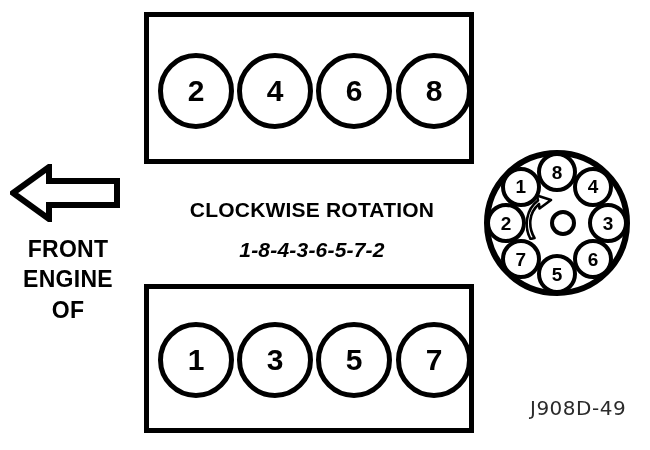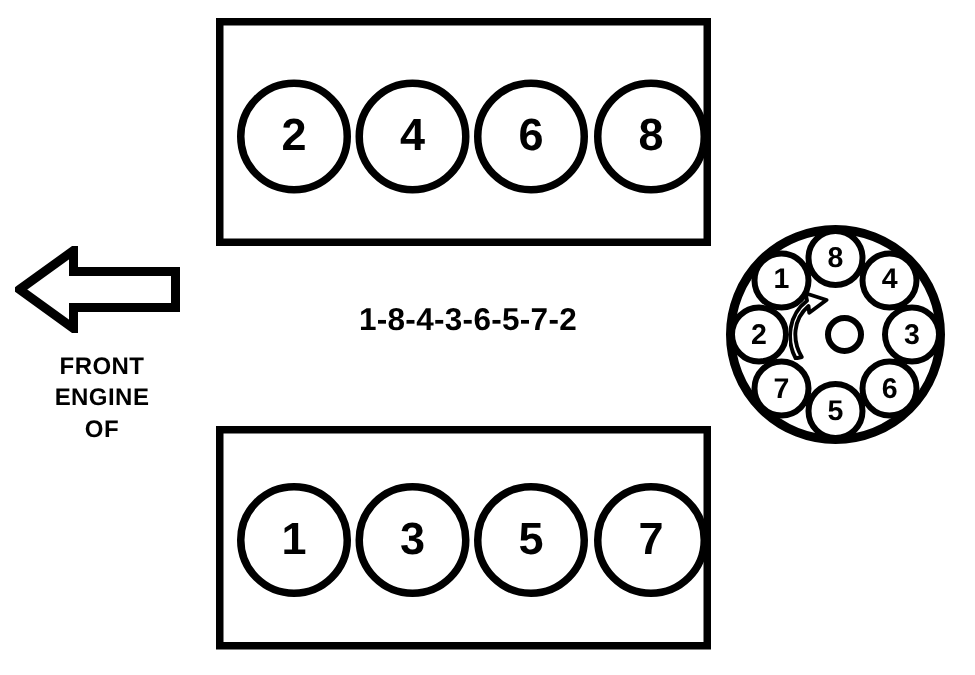--- a/index.html
+++ b/index.html
@@ -68,21 +68,21 @@
     top: 164px;
     width: 110px;
     height: 58px;
   }
   #front-label {
     position: absolute;
     left: 0px;
     top: 234px;
     width: 136px;
     text-align: center;
-    font-size: 16px;
+    font-size: 23px;
     font-weight: bold;
     color: #000000;
     line-height: 1.32;
     letter-spacing: 0.3px;
   }
   #front-label div { white-space: nowrap; }
 
   
   #rotation-caption {
     position: absolute;
@@ -95,22 +95,23 @@
   #rotation-title {
     font-size: 21px;
     font-weight: bold;
     letter-spacing: 0.2px;
     white-space: nowrap;
   }
   #firing-order-text {
     font-size: 21px;
     font-weight: bold;
     letter-spacing: 0.2px;
-    margin-top: 4px;
+    margin-top: 16px;
     white-space: nowrap;
+    font-style: italic;
   }
 
   
   #distributor {
     position: absolute;
     left: 484px;
     top: 150px;
     width: 146px;
     height: 146px;
   }
@@ -198,20 +199,21 @@
   </div>
 
   <div id="bank-bottom" class="bank">
     <div class="cylinder cyl-0">1</div>
     <div class="cylinder cyl-1">3</div>
     <div class="cylinder cyl-2">5</div>
     <div class="cylinder cyl-3">7</div>
   </div>
 
   <div id="rotation-caption">
+    <div id="rotation-title">CLOCKWISE ROTATION</div>
     <div id="firing-order-text">1-8-4-3-6-5-7-2</div>
   </div>
 
   <div id="distributor">
     <div id="dist-body"></div>
 
     <div class="terminal" id="term-0" style="left: 53px; top: 2px;">8</div>
     <div class="terminal" id="term-1" style="left: 89.1px; top: 16.9px;">4</div>
     <div class="terminal" id="term-2" style="left: 104px; top: 53px;">3</div>
     <div class="terminal" id="term-3" style="left: 89.1px; top: 89.1px;">6</div>
@@ -223,14 +225,15 @@
     <div id="rotation-arrow">
       <svg width="34" height="46" viewBox="0 0 34 46" aria-hidden="true">
         <path d="M8.5,44 C2,33 2.5,19 13,10 L13.5,14.5 L25,6 L11,1.5 L12,6.5
                  C-0.5,16 -2,33 4.5,45 Z" fill="#ffffff" stroke="#000000" stroke-width="2.6" stroke-linejoin="round"></path>
       </svg>
     </div>
 
     <div id="rotor-shaft"></div>
   </div>
 
+  <div id="ref-code">J908D-49</div>
 
 </div>
 
 </body></html>

